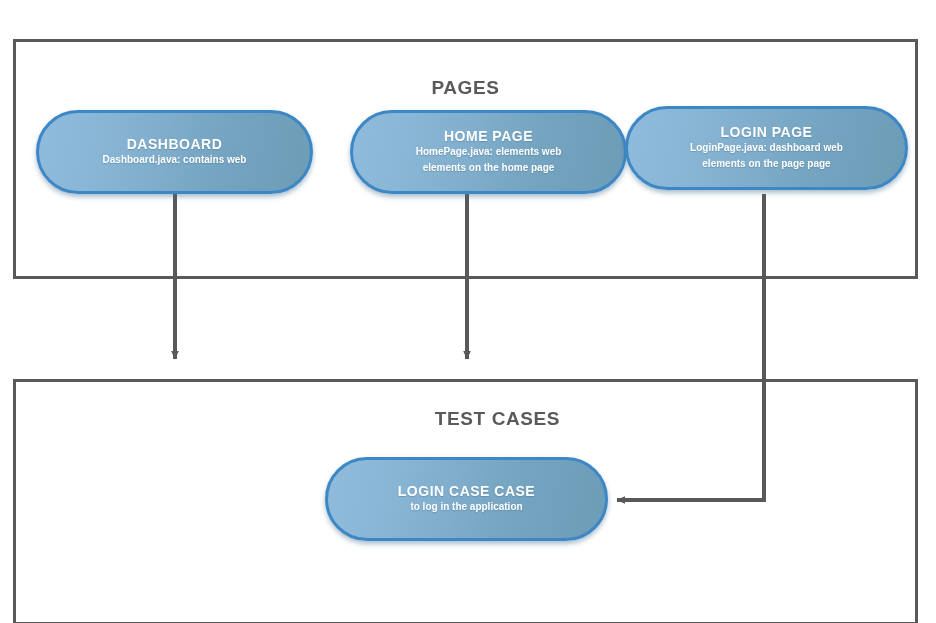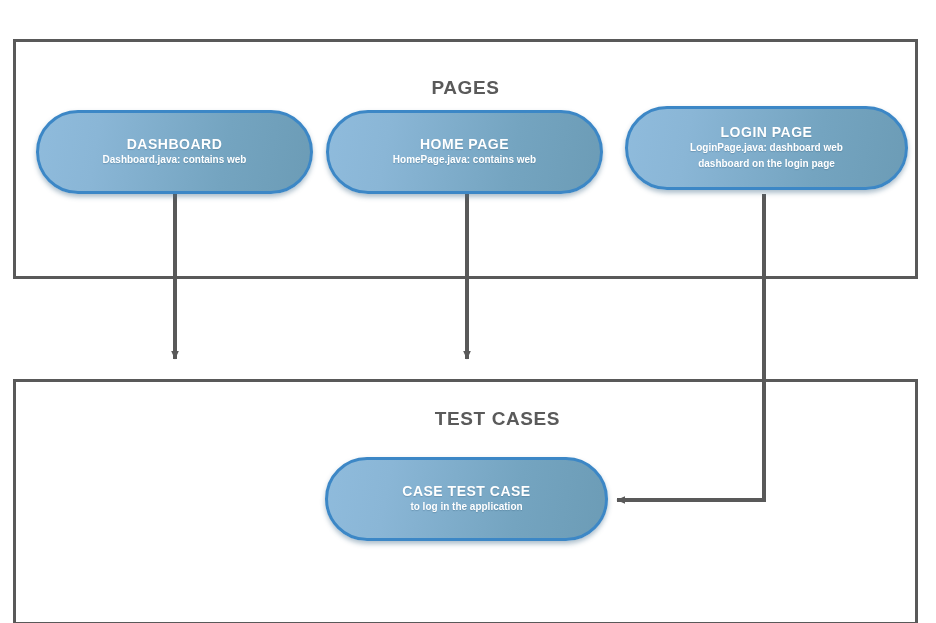--- a/index.html
+++ b/index.html
@@ -91,21 +91,21 @@
     text-shadow: 0 1px 1px rgba(60,100,130,0.35);
   }
 
   #node-dashboard {
     left: 36px;
     top: 88px;
     width: 277px;
     height: 84px;
   }
   #node-homepage {
-    left: 326px;
+    left: 350px;
     top: 88px;
     width: 277px;
     height: 84px;
   }
   #node-loginpage {
     left: 625px;
     top: 84px;
     width: 283px;
     height: 84px;
   }
@@ -152,27 +152,28 @@
     <path d="M764,172 L764,478 L617,478" fill="none" stroke="#595959" stroke-width="4" marker-end="url(#arrowhead)"></path>
   </svg>
 
   <div id="node-dashboard" class="node">
     <div class="node-title">DASHBOARD</div>
     <div class="node-desc">Dashboard.java: contains web</div>
   </div>
 
   <div id="node-homepage" class="node">
     <div class="node-title">HOME PAGE</div>
-    <div class="node-desc">HomePage.java: contains web</div>
+    <div class="node-desc">HomePage.java: elements web</div>
+    <div class="node-desc">elements on the home page</div>
   </div>
 
   <div id="node-loginpage" class="node">
     <div class="node-title">LOGIN PAGE</div>
     <div class="node-desc">LoginPage.java: dashboard web</div>
-    <div class="node-desc">dashboard on the login page</div>
+    <div class="node-desc">elements on the page page</div>
   </div>
 
   <div id="node-logintestcase" class="node">
-    <div class="node-title">CASE TEST CASE</div>
+    <div class="node-title">LOGIN CASE CASE</div>
     <div class="node-desc">to log in the application</div>
   </div>
 
 </div>
 
 </body></html>

